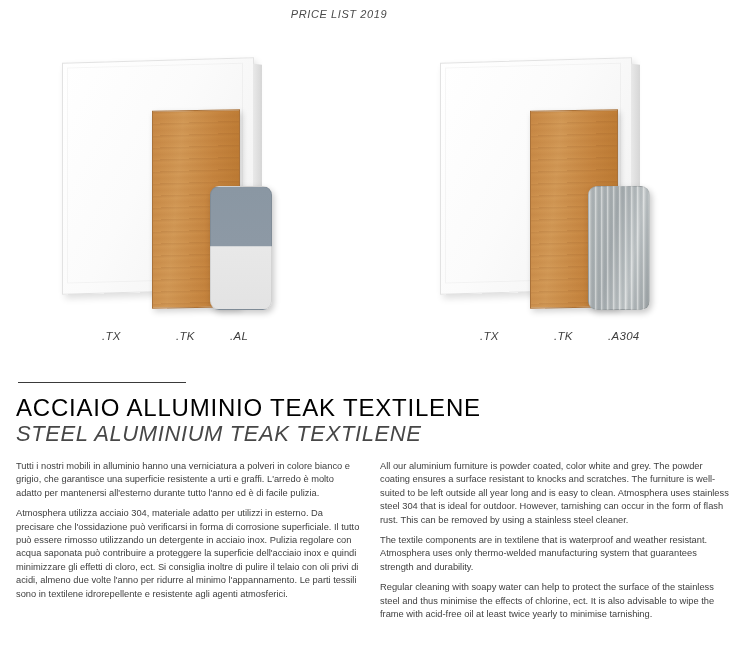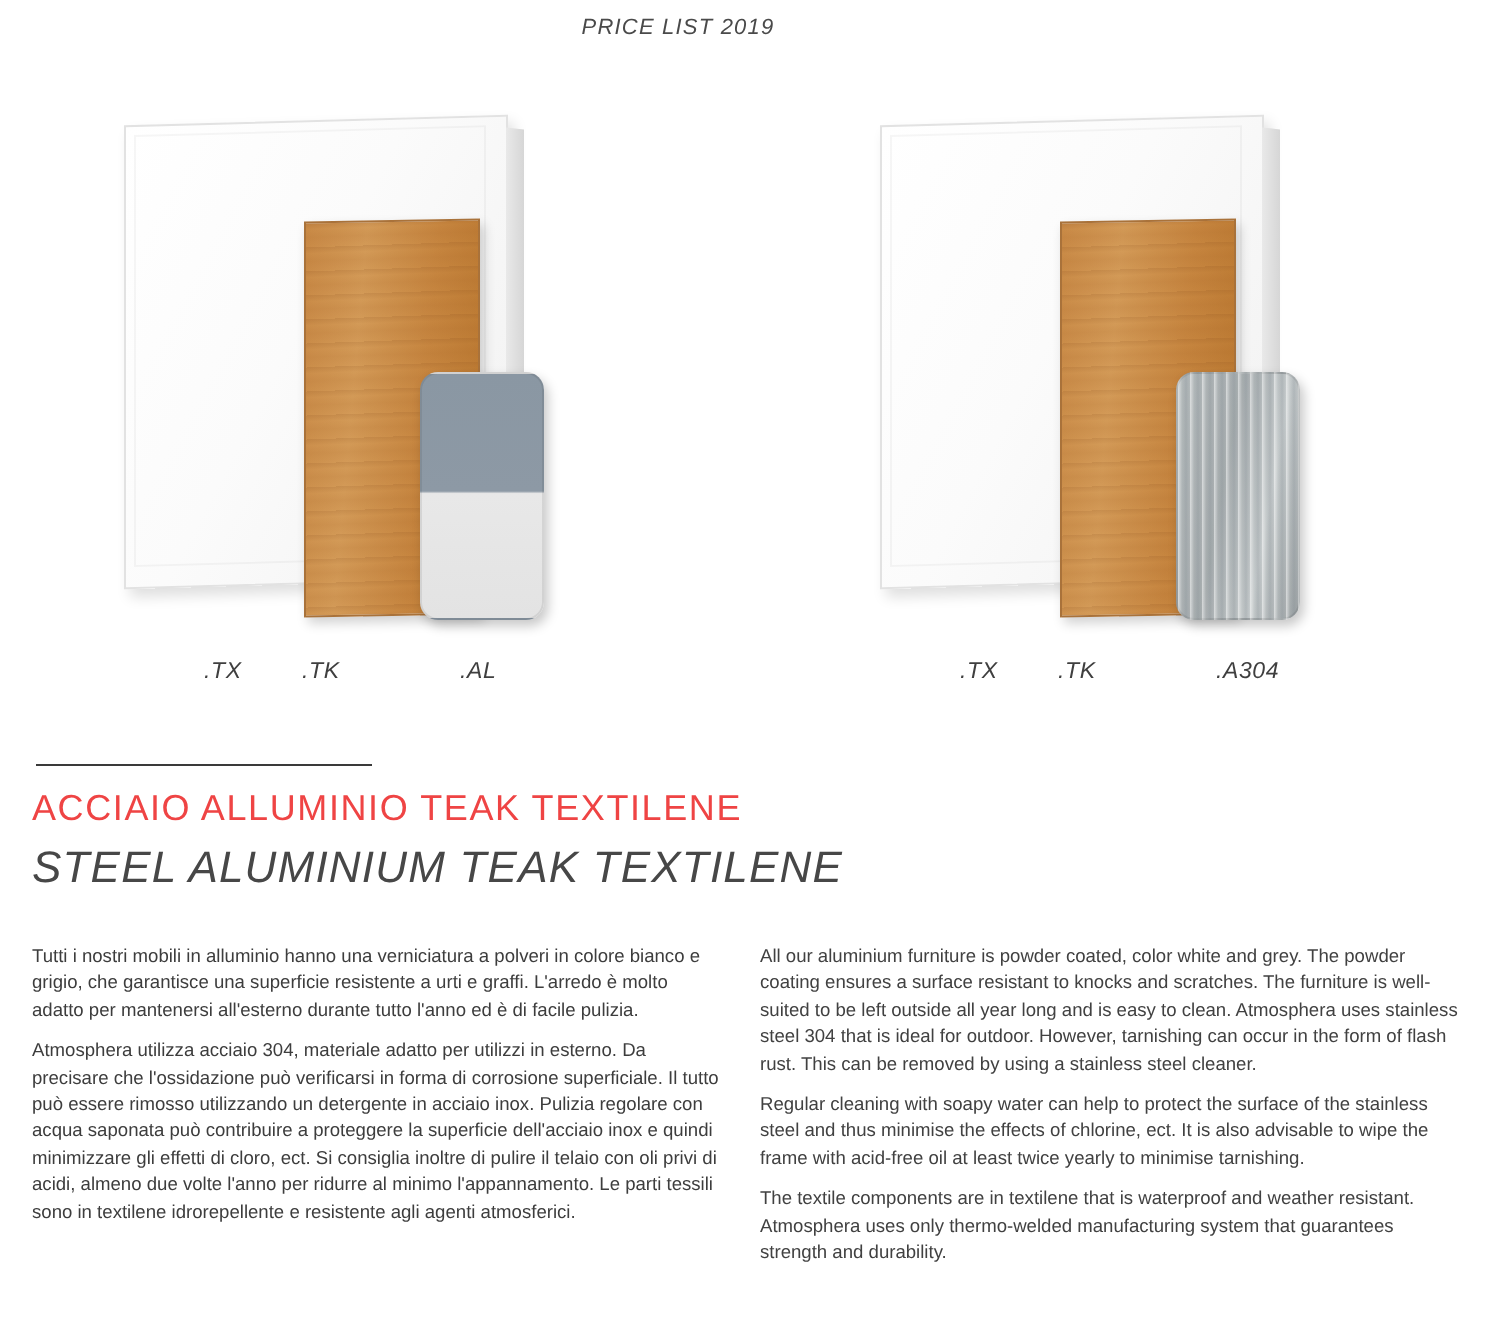--- a/index.html
+++ b/index.html
@@ -138,55 +138,55 @@
     height: 20px;
   }
   .labels span {
     position: absolute;
     font-size: 11.5px;
     color: #3f3f3f;
     font-style: italic;
     letter-spacing: 0.3px;
   }
   .lbl-1 { left: 60px; }
-  .lbl-2 { left: 109px; }
+  .lbl-2 { left: 134px; }
   .lbl-3 { left: 188px; }
 
   
   .rule {
     position: absolute;
     left: 18px;
     top: 382px;
     width: 168px;
     height: 1px;
     background: #3a3a3a;
   }
   .title-it {
     position: absolute;
     left: 16px;
     top: 394px;
-    font-size: 18px;
+    font-size: 24px;
     letter-spacing: 0.8px;
-    color: #ef4444;
+    color: #000000;
     font-weight: normal;
   }
   .title-en {
     position: absolute;
     left: 16px;
     top: 421px;
     font-size: 22px;
     letter-spacing: 0.6px;
     color: #474747;
     font-style: italic;
   }
 
   
   .col {
     position: absolute;
-    top: 472px;
+    top: 460px;
     font-size: 9.3px;
     line-height: 13.4px;
     color: #3d3d3d;
   }
   .col p { margin: 0 0 7px 0; }
   .col-it {
     left: 16px;
     width: 345px;
   }
   .col-en {
@@ -236,17 +236,17 @@
   <div class="title-it">ACCIAIO ALLUMINIO TEAK TEXTILENE</div>
   <div class="title-en">STEEL ALUMINIUM TEAK TEXTILENE</div>
 
   <div class="col col-it">
     <p>Tutti i nostri mobili in alluminio hanno una verniciatura a polveri in colore bianco e grigio, che garantisce una superficie resistente a urti e graffi. L'arredo è molto adatto per mantenersi all'esterno durante tutto l'anno ed è di facile pulizia.</p>
     <p>Atmosphera utilizza acciaio 304, materiale adatto per utilizzi in esterno. Da precisare che l'ossidazione può verificarsi in forma di corrosione superficiale. Il tutto può essere rimosso utilizzando un detergente in acciaio inox. Pulizia regolare con acqua saponata può contribuire a proteggere la superficie dell'acciaio inox e quindi minimizzare gli effetti di cloro, ect. Si consiglia inoltre di pulire il telaio con oli privi di acidi, almeno due volte l'anno per ridurre al minimo l'appannamento. Le parti tessili sono in textilene idrorepellente e resistente agli agenti atmosferici.</p>
   </div>
 
   <div class="col col-en">
     <p>All our aluminium furniture is powder coated, color white and grey. The powder coating ensures a surface resistant to knocks and scratches. The furniture is well-suited to be left outside all year long and is easy to clean. Atmosphera uses stainless steel 304 that is ideal for outdoor. However, tarnishing can occur in the form of flash rust. This can be removed by using a stainless steel cleaner.</p>
+    <p>The textile components are in textilene that is waterproof and weather resistant. Atmosphera uses only thermo-welded manufacturing system that guarantees strength and durability.</p>
     <p>Regular cleaning with soapy water can help to protect the surface of the stainless steel and thus minimise the effects of chlorine, ect. It is also advisable to wipe the frame with acid-free oil at least twice yearly to minimise tarnishing.</p>
-    <p>The textile components are in textilene that is waterproof and weather resistant. Atmosphera uses only thermo-welded manufacturing system that guarantees strength and durability.</p>
   </div>
 
 </div>
 
 </body></html>

